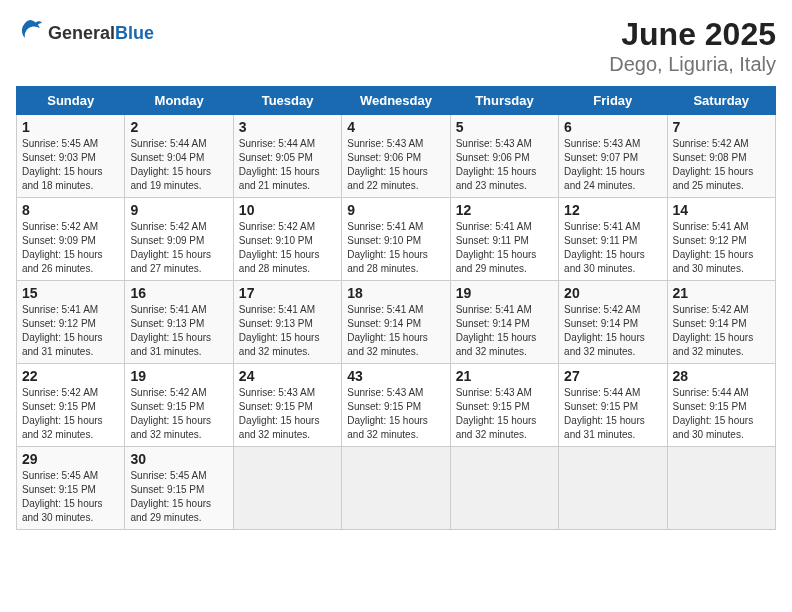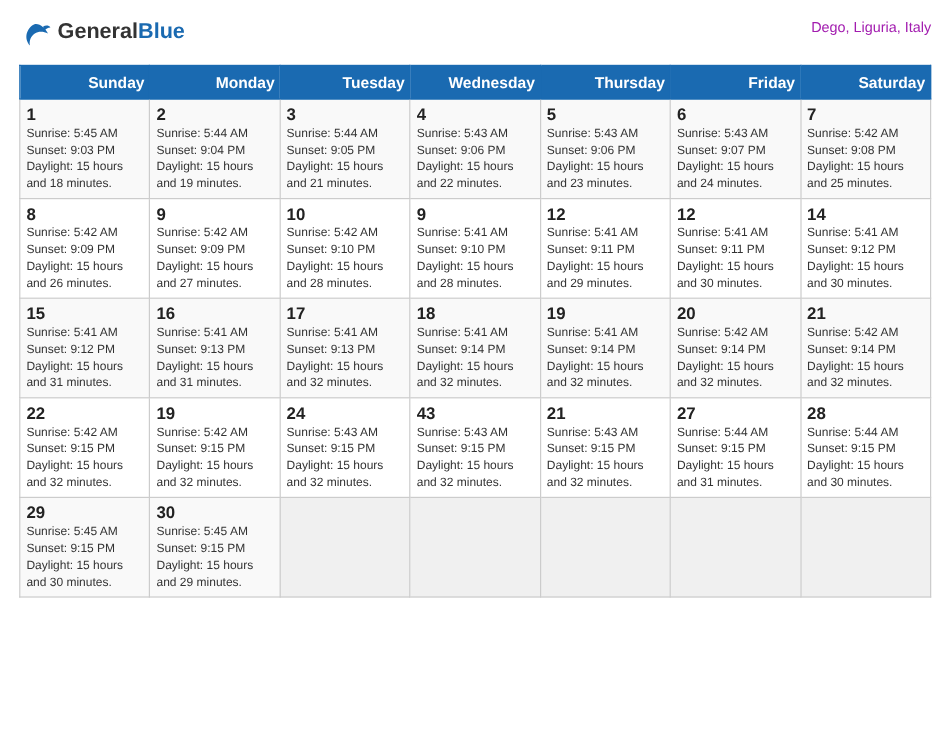--- a/index.html
+++ b/index.html
@@ -11,21 +11,21 @@
       padding: 16px;
     }
     .header-area {
       display: flex;
       justify-content: space-between;
       align-items: flex-start;
       margin-bottom: 10px;
     }
     .logo {
       display: flex;
-      align-items: flex-start;
+      align-items: flex-end;
       gap: 4px;
     }
     .logo-text-general {
       font-size: 18px;
       font-weight: bold;
       color: #333;
     }
     .logo-text-blue {
       font-size: 18px;
       font-weight: bold;
@@ -37,33 +37,33 @@
     }
     .title-area {
       text-align: right;
     }
     .month-title {
       font-size: 32px;
       font-weight: bold;
       color: #222;
     }
     .location-title {
-      font-size: 12px;
-      color: #a21caf;
+      font-size: 20px;
+      color: #737373;
     }
     table {
       width: 100%;
       border-collapse: collapse;
       font-size: 11px;
     }
     thead tr th {
       background-color: #1a6ab1;
       color: #fff;
       padding: 6px 4px;
-      text-align: right;
+      text-align: center;
       font-size: 13px;
       font-weight: bold;
       border: 1px solid #1a6ab1;
     }
     tbody tr td {
       border: 1px solid #ccc;
       vertical-align: top;
       padding: 4px 5px;
       width: 108px;
       min-height: 80px;
@@ -95,20 +95,21 @@
   <div class="logo">
     <svg class="logo-bird" viewBox="0 0 28 28" xmlns="http://www.w3.org/2000/svg">
       <path d="M14 4 C18 4 22 8 24 12 C20 10 16 10 13 12 C10 14 8 18 9 22 C6 19 5 14 7 10 C9 6 12 4 14 4Z" fill="#1a6ab1"></path>
       <path d="M20 6 C22 5 25 5 26 7 C24 7 22 8 21 10 C20 8 20 7 20 6Z" fill="#1a6ab1"></path>
     </svg>
     <div>
       <span class="logo-text-general">General</span><span class="logo-text-blue">Blue</span>
     </div>
   </div>
   <div class="title-area">
+    <div class="month-title">June 2025</div>
     <div class="location-title">Dego, Liguria, Italy</div>
   </div>
 </div>
 
 <table>
   <thead>
     <tr>
       <th>Sunday</th>
       <th>Monday</th>
       <th>Tuesday</th>

